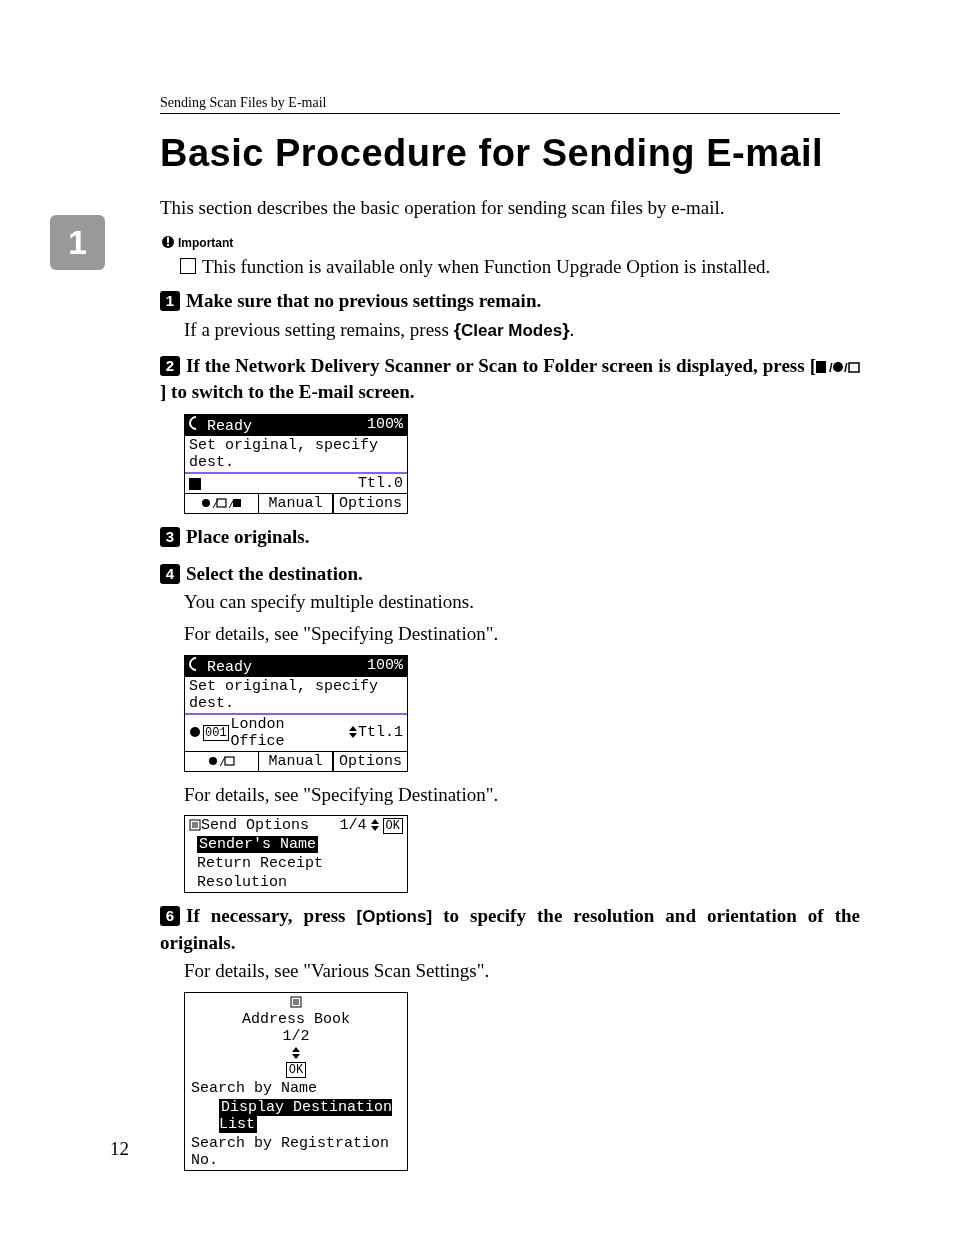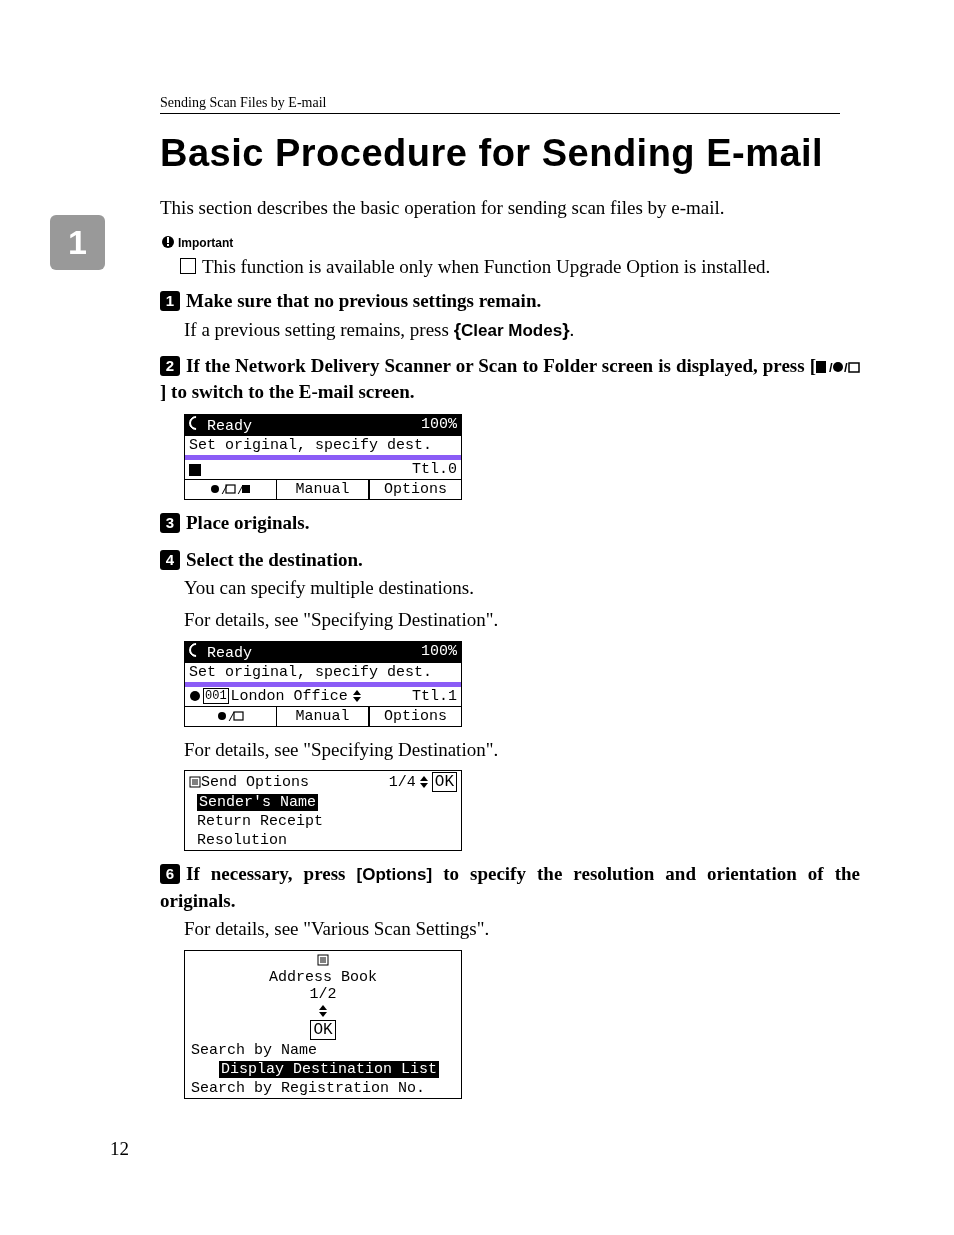--- a/index.html
+++ b/index.html
@@ -116,36 +116,36 @@
     font-family: Arial, sans-serif;
     font-weight: bold;
     font-size: 17px;
   }
   .lbracket, .rbracket {
     font-family: Arial, sans-serif;
     font-weight: bold;
   }
   .screen {
     margin: 8px 0 10px 24px;
-    width: 278px;
+    width: 224px;
     box-sizing: border-box;
     background: #fff;
     border: 1.5px solid #000;
     font-family: "Courier New", monospace;
     font-size: 15px;
   }
   .scr-top {
     background: #000;
     color: #fff;
     display: flex;
     justify-content: space-between;
     padding: 1px 4px;
   }
   .scr-row {
-    border-top: 5px solid #8b5cf6;
+    border-top: 2px solid #8b5cf6;
     padding: 1px 4px;
     display: flex;
     align-items: center;
   }
   .scr-row.plain {
     border-top: none;
   }
   .scr-spacer { flex: 1; }
   .scr-tabs {
     display: flex;
@@ -162,21 +162,21 @@
     background: #000;
     color: #fff;
     padding: 0 2px;
   }
   .list-screen .scr-item {
     padding: 1px 6px 1px 12px;
   }
   .ok-badge-b {
     border: 1px solid #000;
     padding: 0 2px;
-    font-size: 16px;
+    font-size: 12px;
   }
   .page-number {
     position: absolute;
     left: 110px;
     bottom: 75px;
     font-size: 19px;
   }
   .mini-icon {
     display: inline-block;
     width: 12px;

